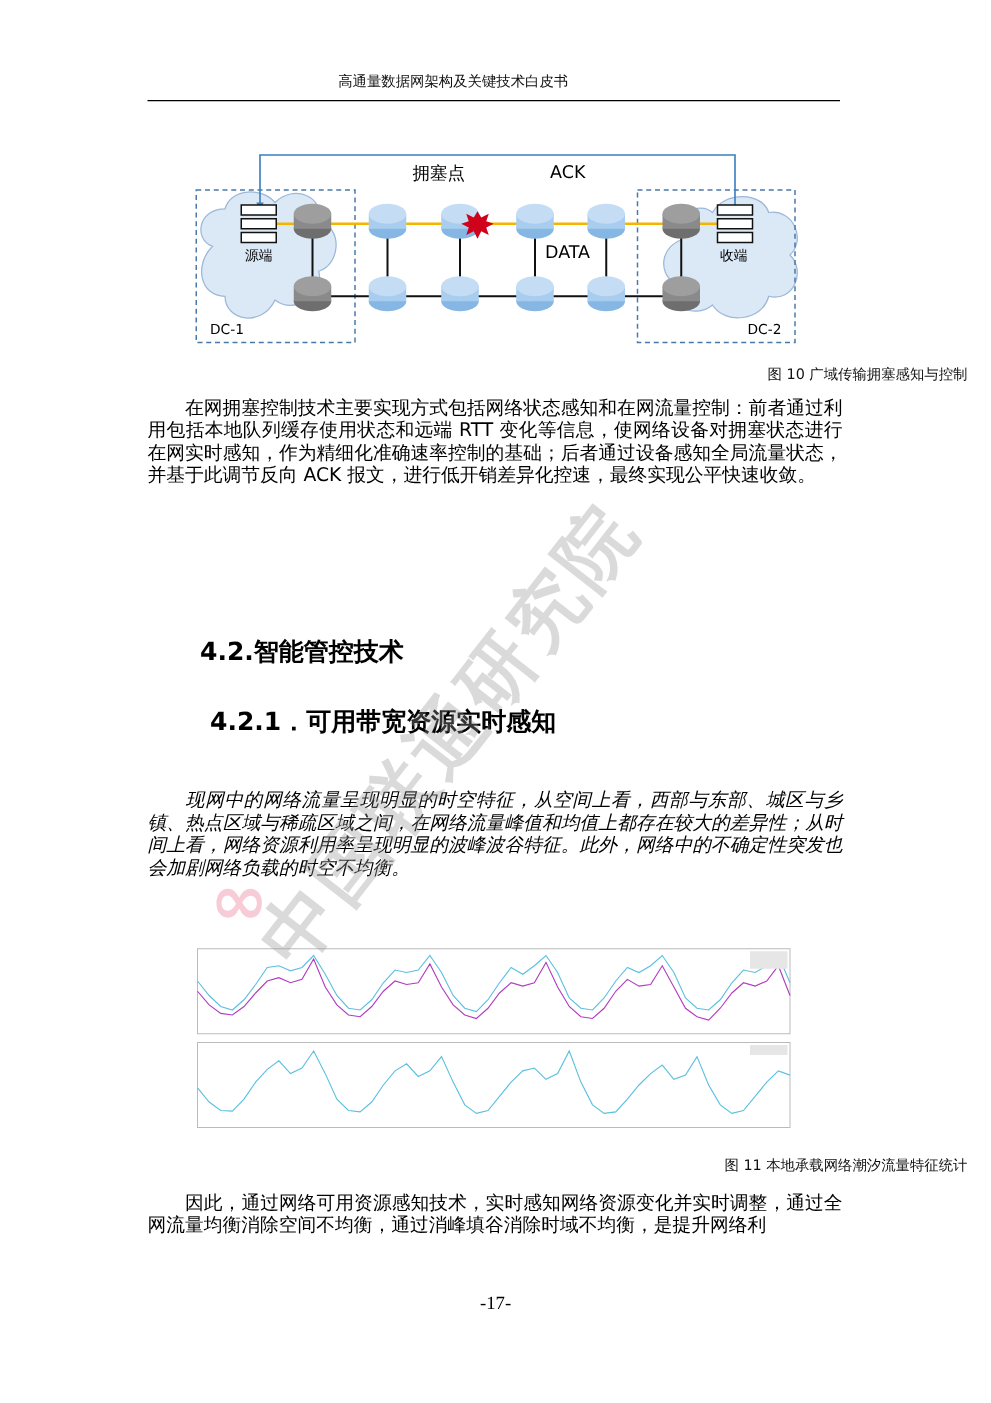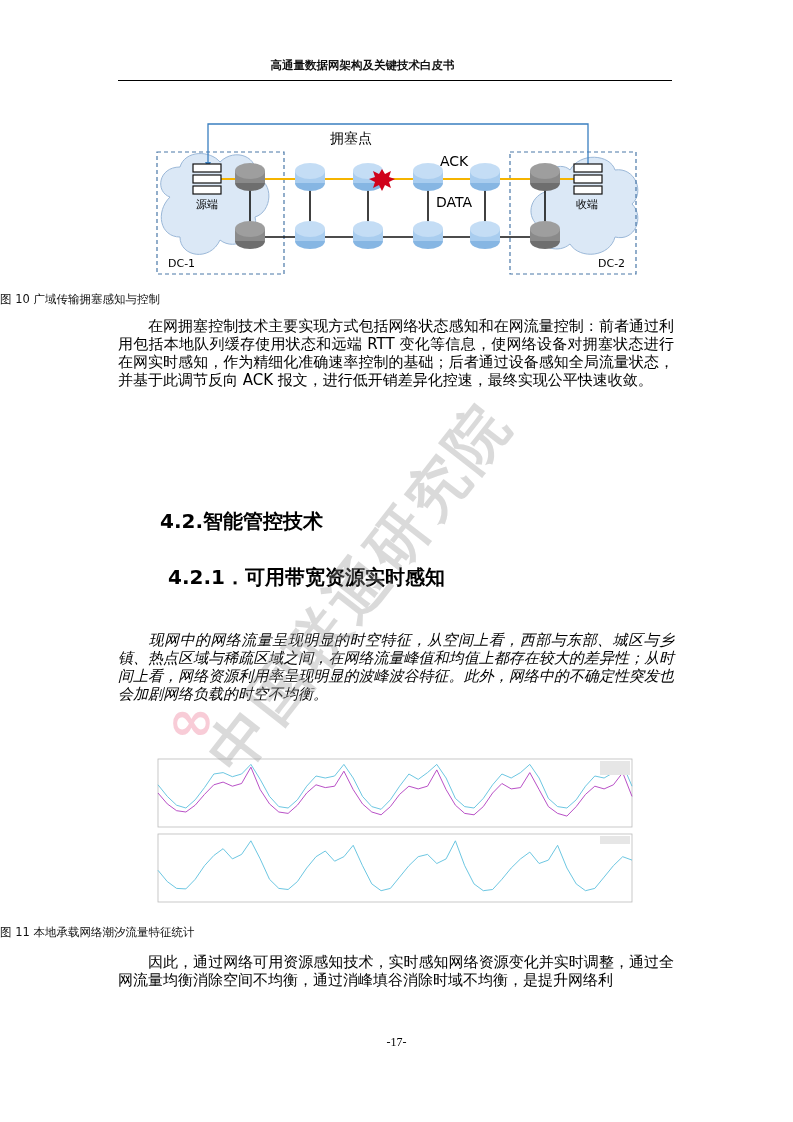--- a/index.html
+++ b/index.html
@@ -1,34 +1,34 @@
 <!DOCTYPE html>
 <html><head>
 <meta charset="utf-8">
 <style>
   html, body { margin: 0; padding: 0; background: #ffffff; }
   body { width: 793px; height: 1122px; position: relative; overflow: hidden;
          font-family: "DejaVu Sans", sans-serif; color: #000; }
   .header-title { position: absolute; top: 58px; left: 0; width: 725px; text-align: center;
-                  font-size: 11.5px; color: #111; font-weight: bold; }
+                  font-size: 11.5px; color: #111; }
   .header-rule { position: absolute; top: 80px; left: 118px; width: 554px; height: 1px; background: #000; }
 
   .diagram { position: absolute; left: 150px; top: 112px; width: 500px; height: 170px; }
 
-  .caption { position: absolute; left: 0; width: 630px; text-align: left; font-size: 11.5px; color: #111; }
+  .caption { position: absolute; left: 0; width: 774px; text-align: right; font-size: 11.5px; color: #111; }
   .para { position: absolute; left: 118px; width: 556px; font-size: 15px; line-height: 18px;
           text-align: justify; }
   .para .indent { display: inline-block; width: 30px; }
   .h2 { position: absolute; left: 118px; top: 508px; font-size: 20px; font-weight: bold; margin-left: 42px; }
   .h3 { position: absolute; left: 168px; top: 564px; font-size: 20px; font-weight: bold; }
 
   .charts { position: absolute; left: 148px; top: 757px; width: 486px; height: 150px; }
 
   .page-num { position: absolute; top: 1035px; left: 0; width: 793px; text-align: center;
-              font-family: "Liberation Serif", serif; font-size: 12px; }
+              font-family: "Liberation Serif", serif; font-size: 15px; }
   .wm-text { position: absolute; left: 120px; top: 370px; transform: rotate(-52deg); transform-origin: left top;
              font-size: 60px; font-weight: bold; color: rgba(150,150,150,0.35); white-space: nowrap;
              letter-spacing: 4px; }
   .wm-logo { position: absolute; left: 168px; top: 688px; font-size: 56px; font-weight: bold;
              color: rgba(235,110,140,0.35); font-family: "DejaVu Sans", sans-serif; }
 </style>
 </head>
 <body>
 
 <div>
@@ -135,21 +135,21 @@
     </g>
     <g fill="#fff" stroke="#111" stroke-width="1.2">
       <rect x="424" y="52" width="28" height="8"></rect>
         <rect x="424" y="63" width="28" height="8"></rect>
         <rect x="424" y="74" width="28" height="8"></rect>
     </g>
 
     <polygon points="232,57 235,62 241,59 239,65 245,67 239,70 241,76 235,73 232,79 229,73 223,76 225,70 219,67 225,65 223,59 229,62" fill="#d0021b"></polygon>
   </svg>
   <div style="position:absolute;left:180px;top:18px;font-size:14px;text-align:center;">拥塞点</div>
-  <div style="position:absolute;left:290px;top:18px;font-size:14px;margin-top:23px;">ACK</div>
+  <div style="position:absolute;left:290px;top:18px;font-size:14px;">ACK</div>
   <div style="position:absolute;left:286px;top:82px;font-size:14px;">DATA</div>
   <div style="position:absolute;left:46px;top:85px;font-size:11px;">源端</div>
   <div style="position:absolute;left:426px;top:85px;font-size:11px;font-family:Liberation Mono, monospace;">收端</div>
   <div style="position:absolute;left:18px;top:145px;font-size:11px;text-align:center;">DC-1</div>
   <div style="position:absolute;left:448px;top:145px;font-size:11px;">DC-2</div>
 </div>
 
 <div class="caption" style="top:292px;">图 10 广域传输拥塞感知与控制</div>
 
 <div class="para" style="top:317px;"><span class="indent"></span><span>在网拥塞控制技术主要实现方式包括网络状态感知和在网流量控制：前者通过利用包括本地队列缓存使用状态和远端 RTT 变化等信息，使网络设备对拥塞状态进行在网实时感知，作为精细化准确速率控制的基础；后者通过设备感知全局流量状态，并基于此调节反向 ACK 报文，进行低开销差异化控速，最终实现公平快速收敛。</span></div>

